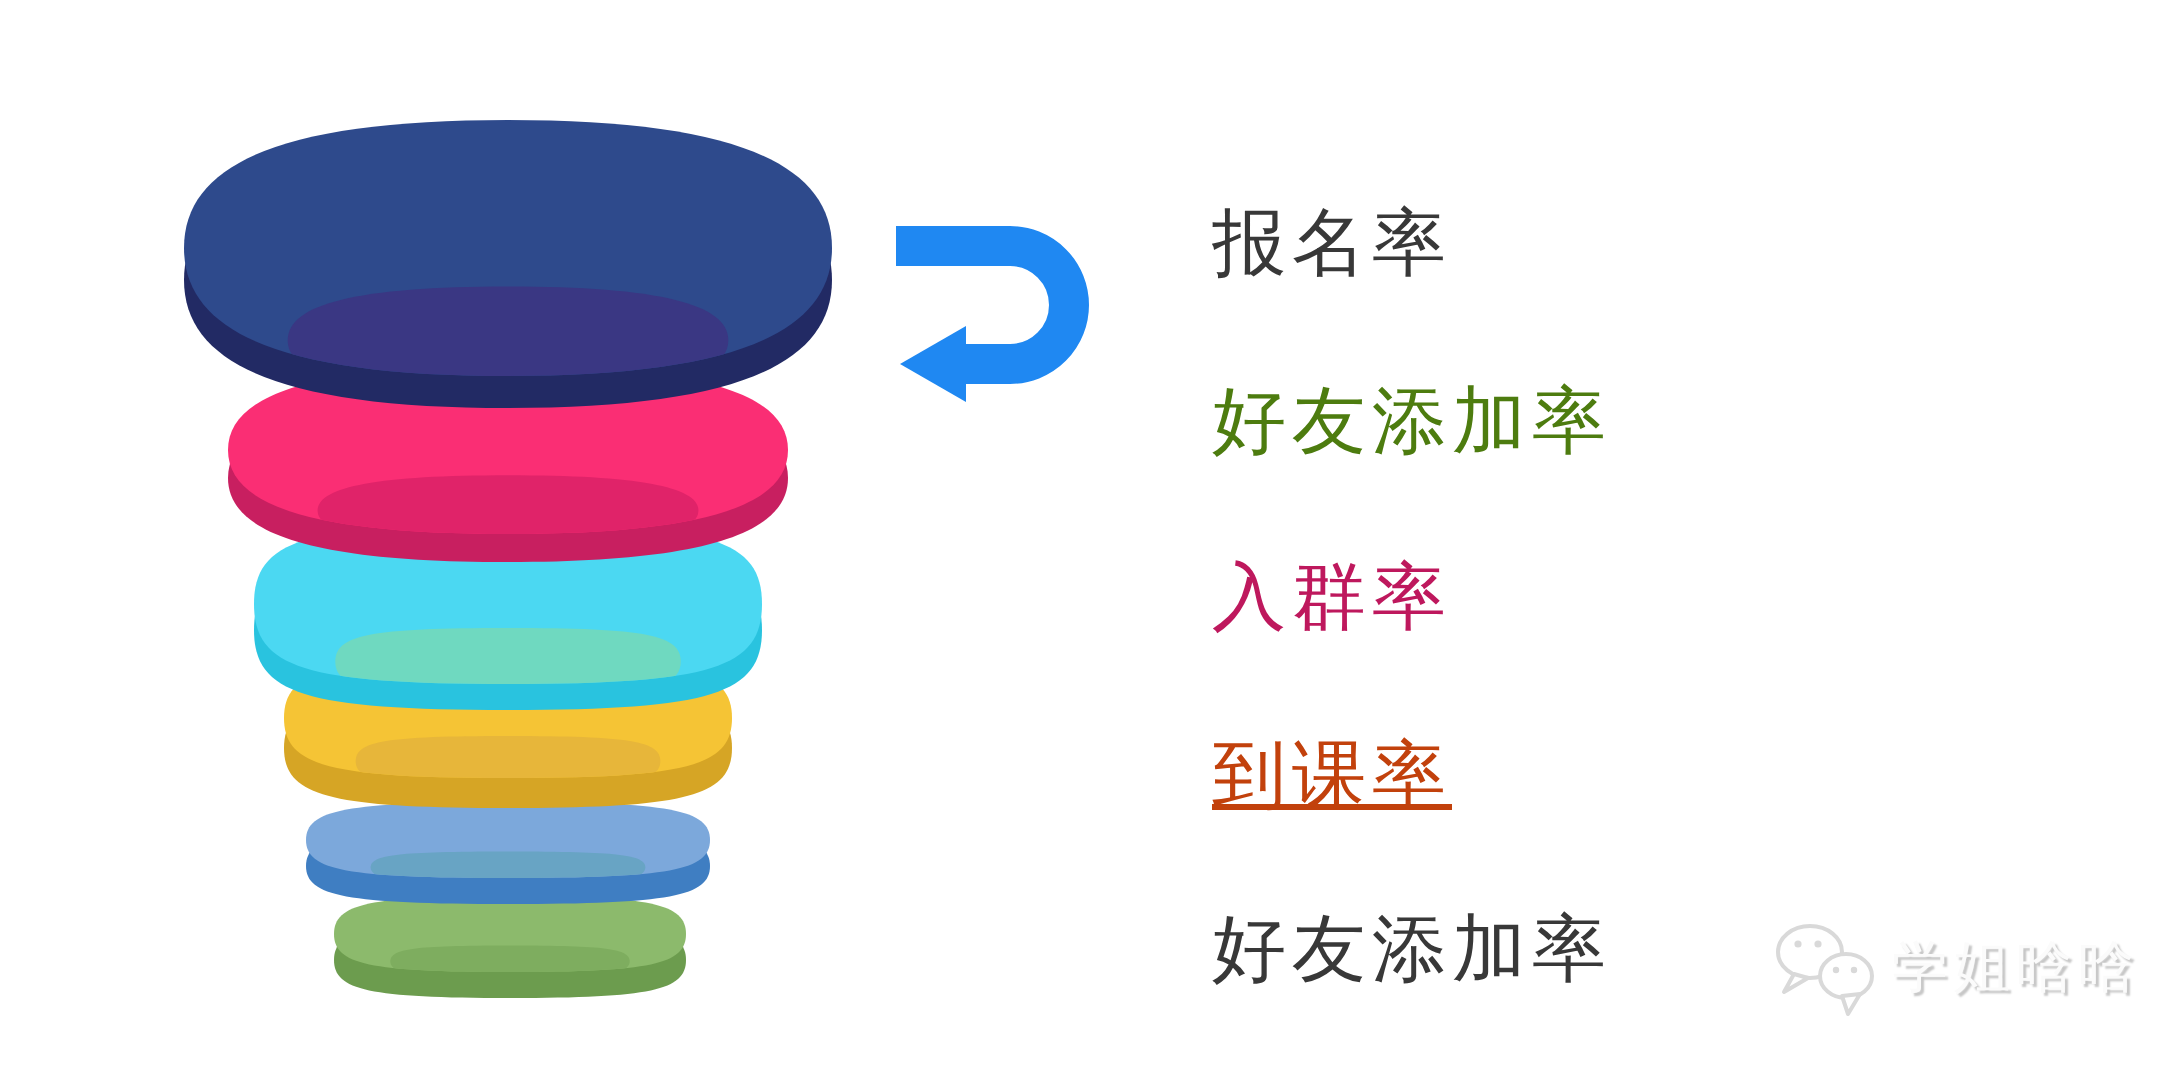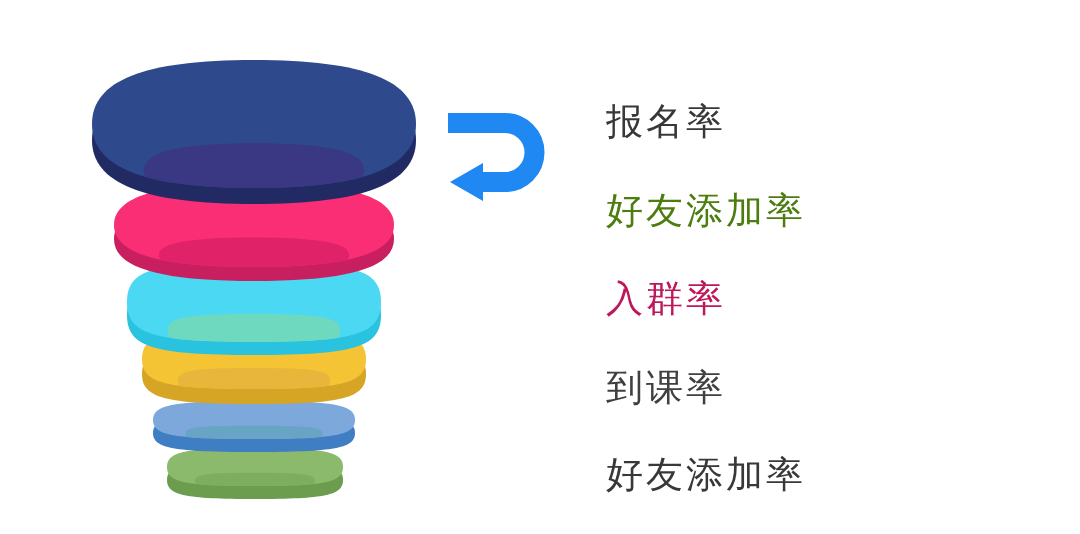--- a/index.html
+++ b/index.html
@@ -87,18 +87,31 @@
       <path d="M 92 124 C 92 80.47999999999999 143.83999999999997 60 254 60 C 364.16 60 416 80.47999999999999 416 124 C 416 167.52 364.16 188 254 188 C 143.83999999999997 188 92 167.52 92 124 Z" fill="#2e4a8c"></path>
       <path d="M 143.83999999999997 170.07999999999998 C 143.83999999999997 151.80159999999998 179.0912 143.2 254 143.2 C 328.90880000000004 143.2 364.16 151.80159999999998 364.16 170.07999999999998 C 364.16 188.3584 328.90880000000004 196.95999999999998 254 196.95999999999998 C 179.0912 196.95999999999998 143.83999999999997 188.3584 143.83999999999997 170.07999999999998 Z" fill="#3a3783" clip-path="url(#clip0)"></path>
       <path d="M 448 123 L 505 123 A 29.5 29.5 0 0 1 505 182 L 481 182" fill="none" stroke="#1f88f2" stroke-width="20"></path>
       <polygon points="450,182 483,163 483,201" fill="#1f88f2"></polygon>
     </svg>
 
   <div class="labels">
     <div class="stage-label" style="color: rgb(56, 56, 56);">报名率</div>
     <div class="stage-label" style="color: #4d7c0f;">好友添加率</div>
     <div class="stage-label" style="color: #be185d;">入群率</div>
-    <div class="stage-label" style="color: #404040;">到课率</div>
+    <div class="stage-label" style="color: #c2410c; text-decoration: underline;">到课率</div>
     <div class="stage-label" style="color: rgb(56, 56, 56);">好友添加率</div>
   </div>
 
+  <div class="watermark" style="color: rgb(217, 217, 217);">
+    <svg class="watermark-icon" viewBox="0 0 56 52" xmlns="http://www.w3.org/2000/svg">
+      <ellipse cx="19" cy="18" rx="16" ry="13" fill="#ffffff" stroke="currentColor" stroke-width="2"></ellipse>
+      <path d="M 11 29 L 6 38 L 18 31 Z" fill="#ffffff" stroke="currentColor" stroke-width="2" stroke-linejoin="round"></path>
+      <circle cx="13" cy="14" r="1.8" fill="currentColor"></circle>
+      <circle cx="23" cy="14" r="1.8" fill="currentColor"></circle>
+      <ellipse cx="37" cy="30" rx="13" ry="11" fill="#ffffff" stroke="currentColor" stroke-width="2"></ellipse>
+      <path d="M 35 40 L 38 49 L 44 39 Z" fill="#ffffff" stroke="currentColor" stroke-width="2" stroke-linejoin="round"></path>
+      <circle cx="32" cy="27" r="1.6" fill="currentColor"></circle>
+      <circle cx="41" cy="27" r="1.6" fill="currentColor"></circle>
+    </svg>
+    <span class="watermark-text">学姐晗晗</span>
+  </div>
 
 </div>
 
 </body></html>

